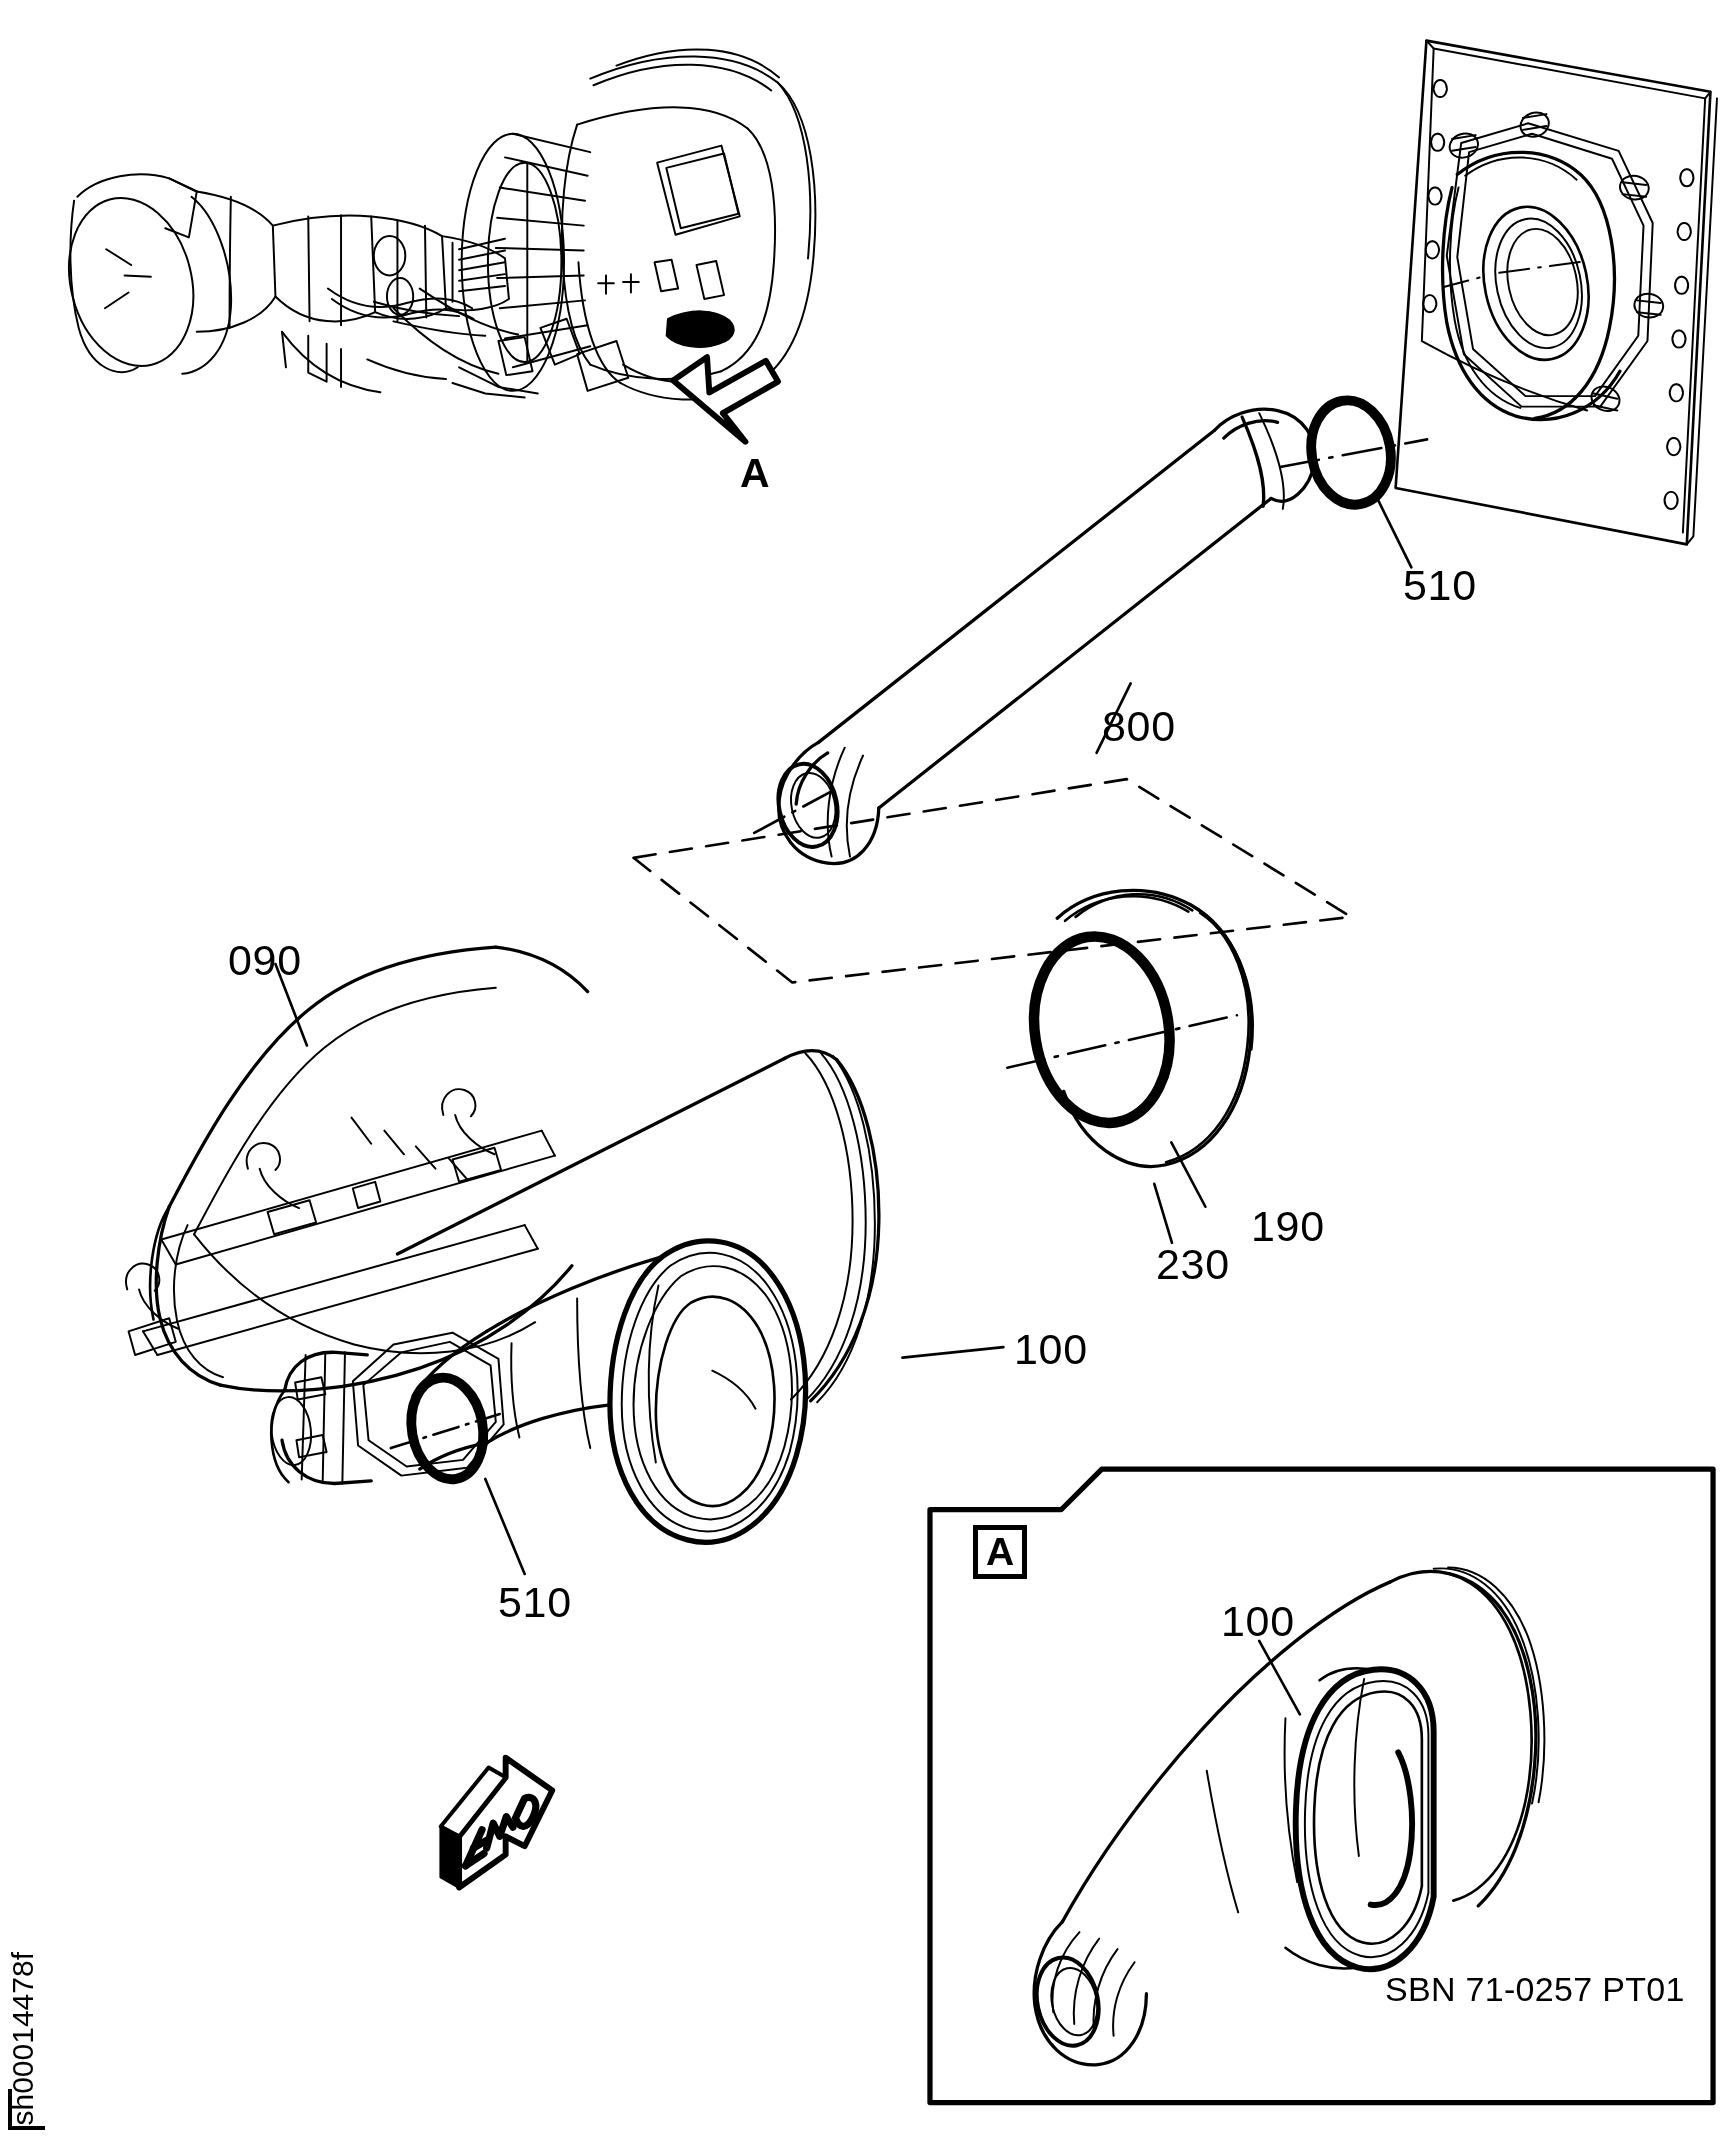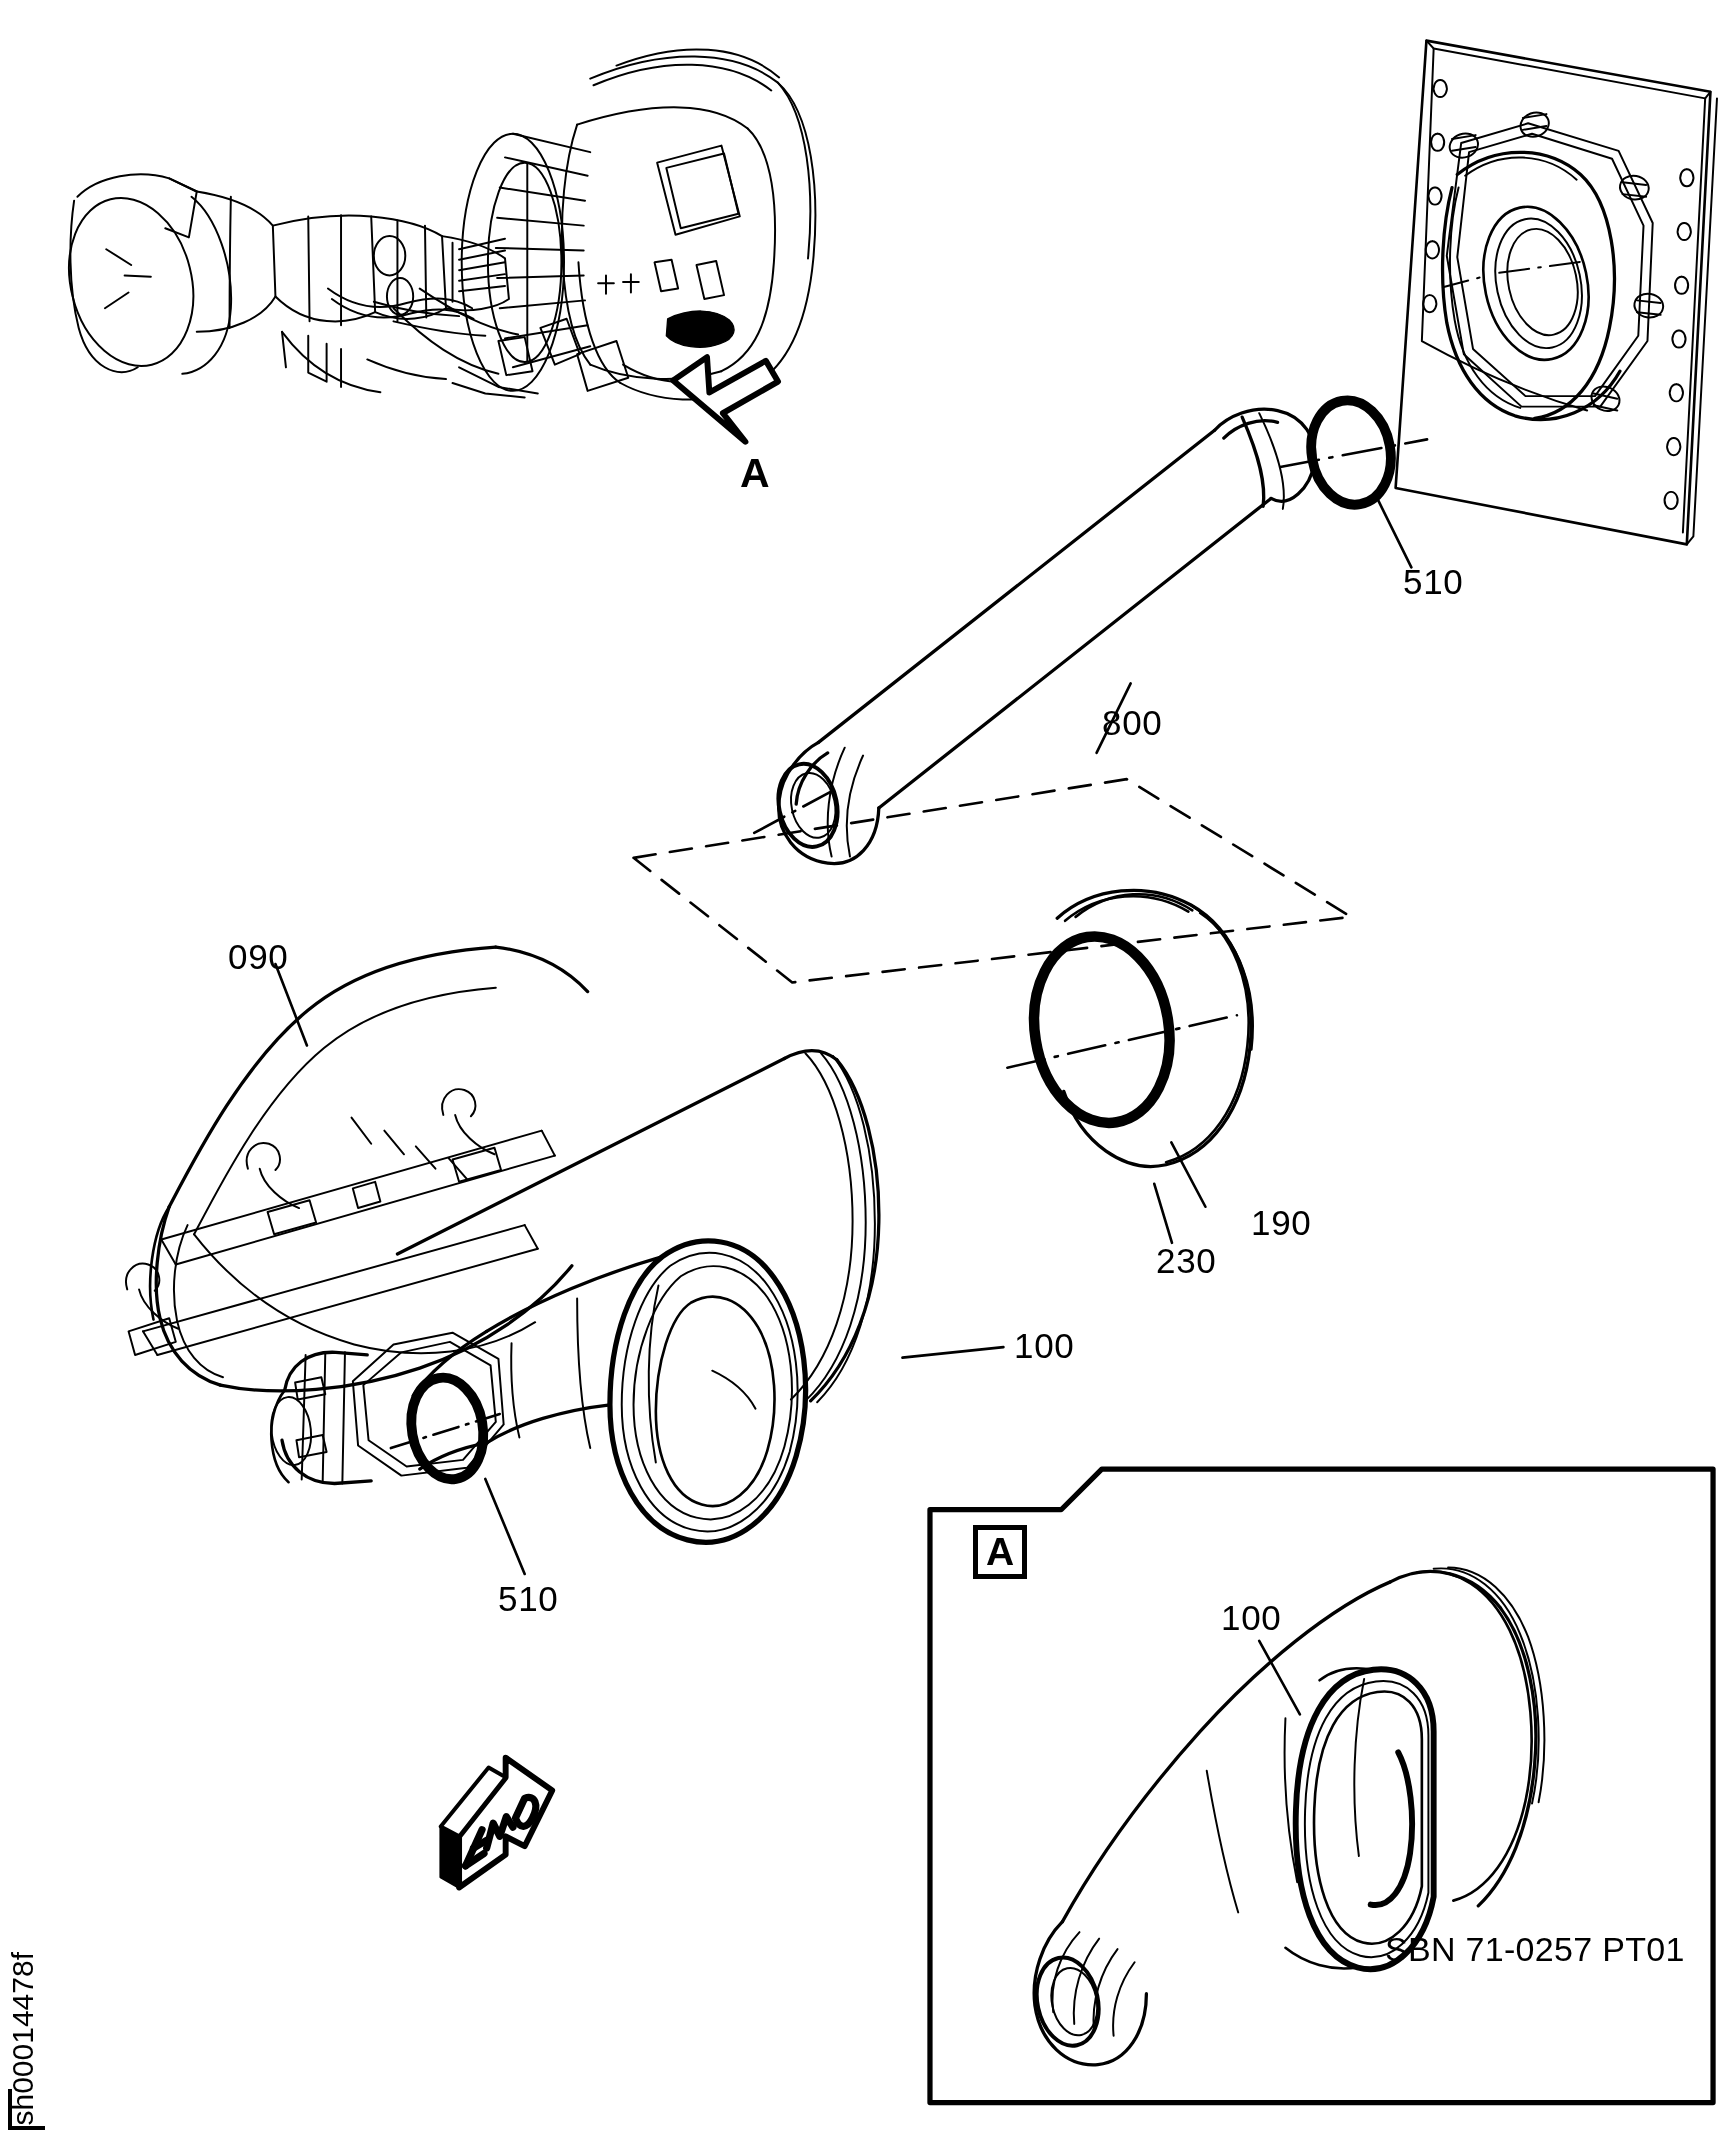--- a/index.html
+++ b/index.html
@@ -25,21 +25,21 @@
     position: absolute;
     top: 0;
     left: 0;
     width: 1736px;
     height: 2140px;
     overflow: visible;
   }
   .lbl {
     position: absolute;
     font-family: "Liberation Sans", sans-serif;
-    font-size: 35px;
+    font-size: 43px;
     letter-spacing: 0.7px;
     color: #000;
     white-space: nowrap;
     line-height: 1;
   }
   .lbl-big {
     font-size: 41px;
     font-weight: bold;
   }
   .detail-tag {
@@ -472,19 +472,19 @@
   <div class="lbl" style="left:1014px; top:1328px;">100</div>
 
   <div class="lbl" style="left:498px; top:1581px;">510</div>
 
   <div class="lbl" style="left:1221px; top:1600px;">100</div>
 
   <div class="lbl lbl-big" style="left:740px; top:453px;">A</div>
 
   <div class="detail-tag" style="left:973px; top:1525px;">A</div>
 
-  <div class="sbn" style="left:1385px; top:1930px;">SBN 71-0257 PT01</div>
+  <div class="sbn" style="left:1385px; top:1970px;">SBN 71-0257 PT01</div>
 
   <div class="corner-bracket"></div>
   <div class="fig-id">sh00014478f</div>
 
 </div>
 
 
 </body></html>

